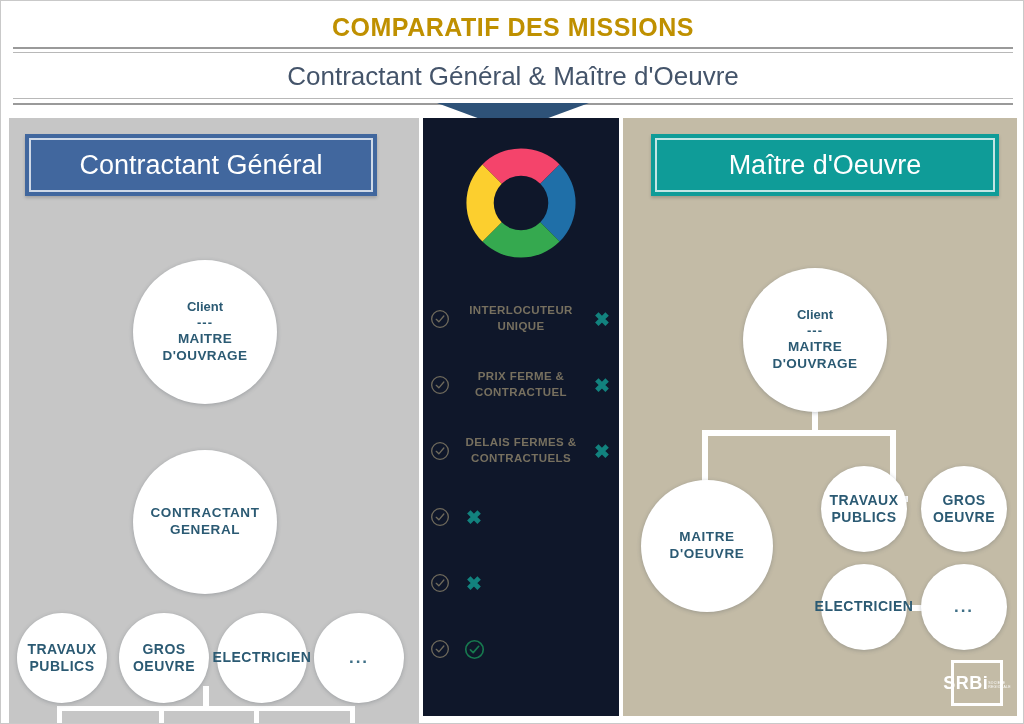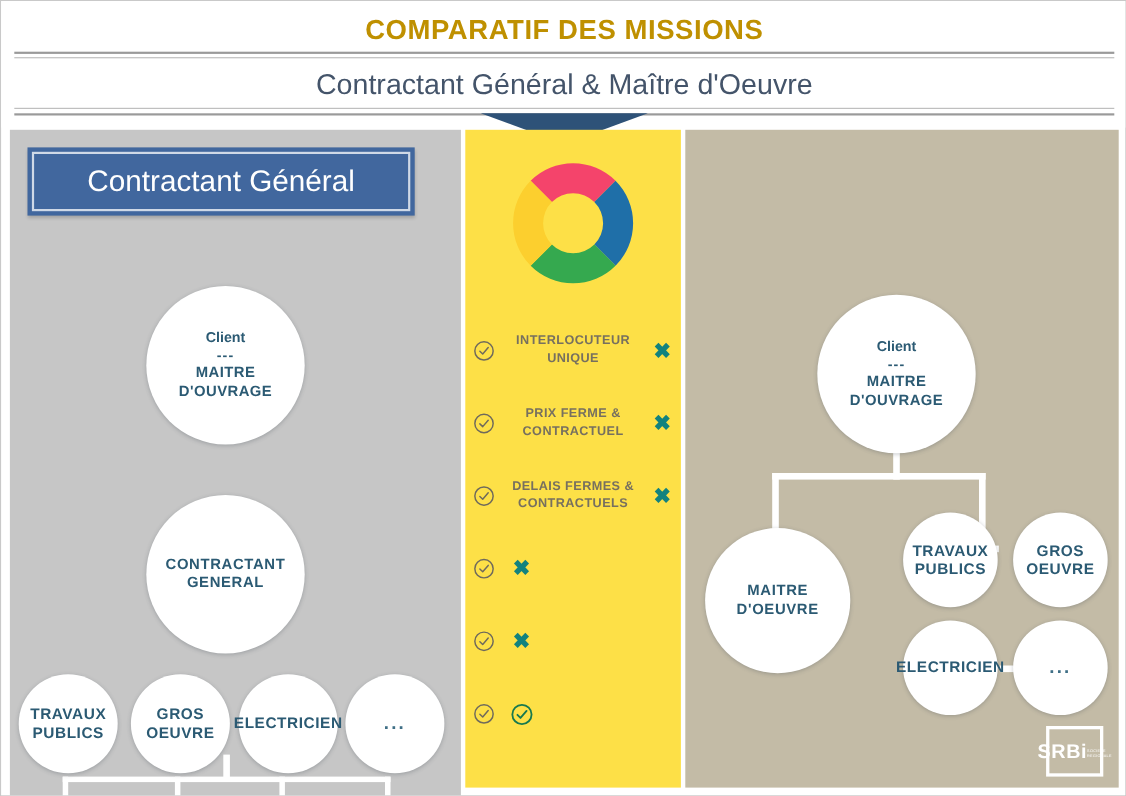--- a/index.html
+++ b/index.html
@@ -75,21 +75,21 @@
   #panel-left {
     position: absolute;
     left: 8px; top: 117px;
     width: 410px; height: 709px;
     background: #c6c6c6;
   }
   #panel-center {
     position: absolute;
     left: 422px; top: 117px;
     width: 196px; height: 598px;
-    background: #fde047;
+    background: #0f172a;
   }
   #panel-right {
     position: absolute;
     left: 622px; top: 117px;
     width: 394px; height: 598px;
     background: #c3bba6;
   }
 
   
   .panel-header {
@@ -399,20 +399,23 @@
             <path d="M7.3 12.4 L10.5 15.6 L16.8 8.3" fill="none" stroke="#17794f" stroke-width="1.9" stroke-linecap="round" stroke-linejoin="round"></path>
           </svg>
         </span>
       </div>
 
     </div>
   </div>
 
   <div id="panel-right">
 
+    <div class="panel-header" id="header-right">
+      <div class="inner">Maître d'Oeuvre</div>
+    </div>
 
     <div class="conn" style="left:189px; top:290px; width:6px; height:28px;"></div>
 
     <div class="conn" style="left:79px; top:312px; width:194px; height:6px;"></div>
 
     <div class="conn" style="left:79px; top:312px; width:6px; height:56px;"></div>
 
     <div class="conn" style="left:267px; top:312px; width:6px; height:88px;"></div>
 
     <div class="conn" style="left:263px; top:378px; width:22px; height:6px;"></div>

